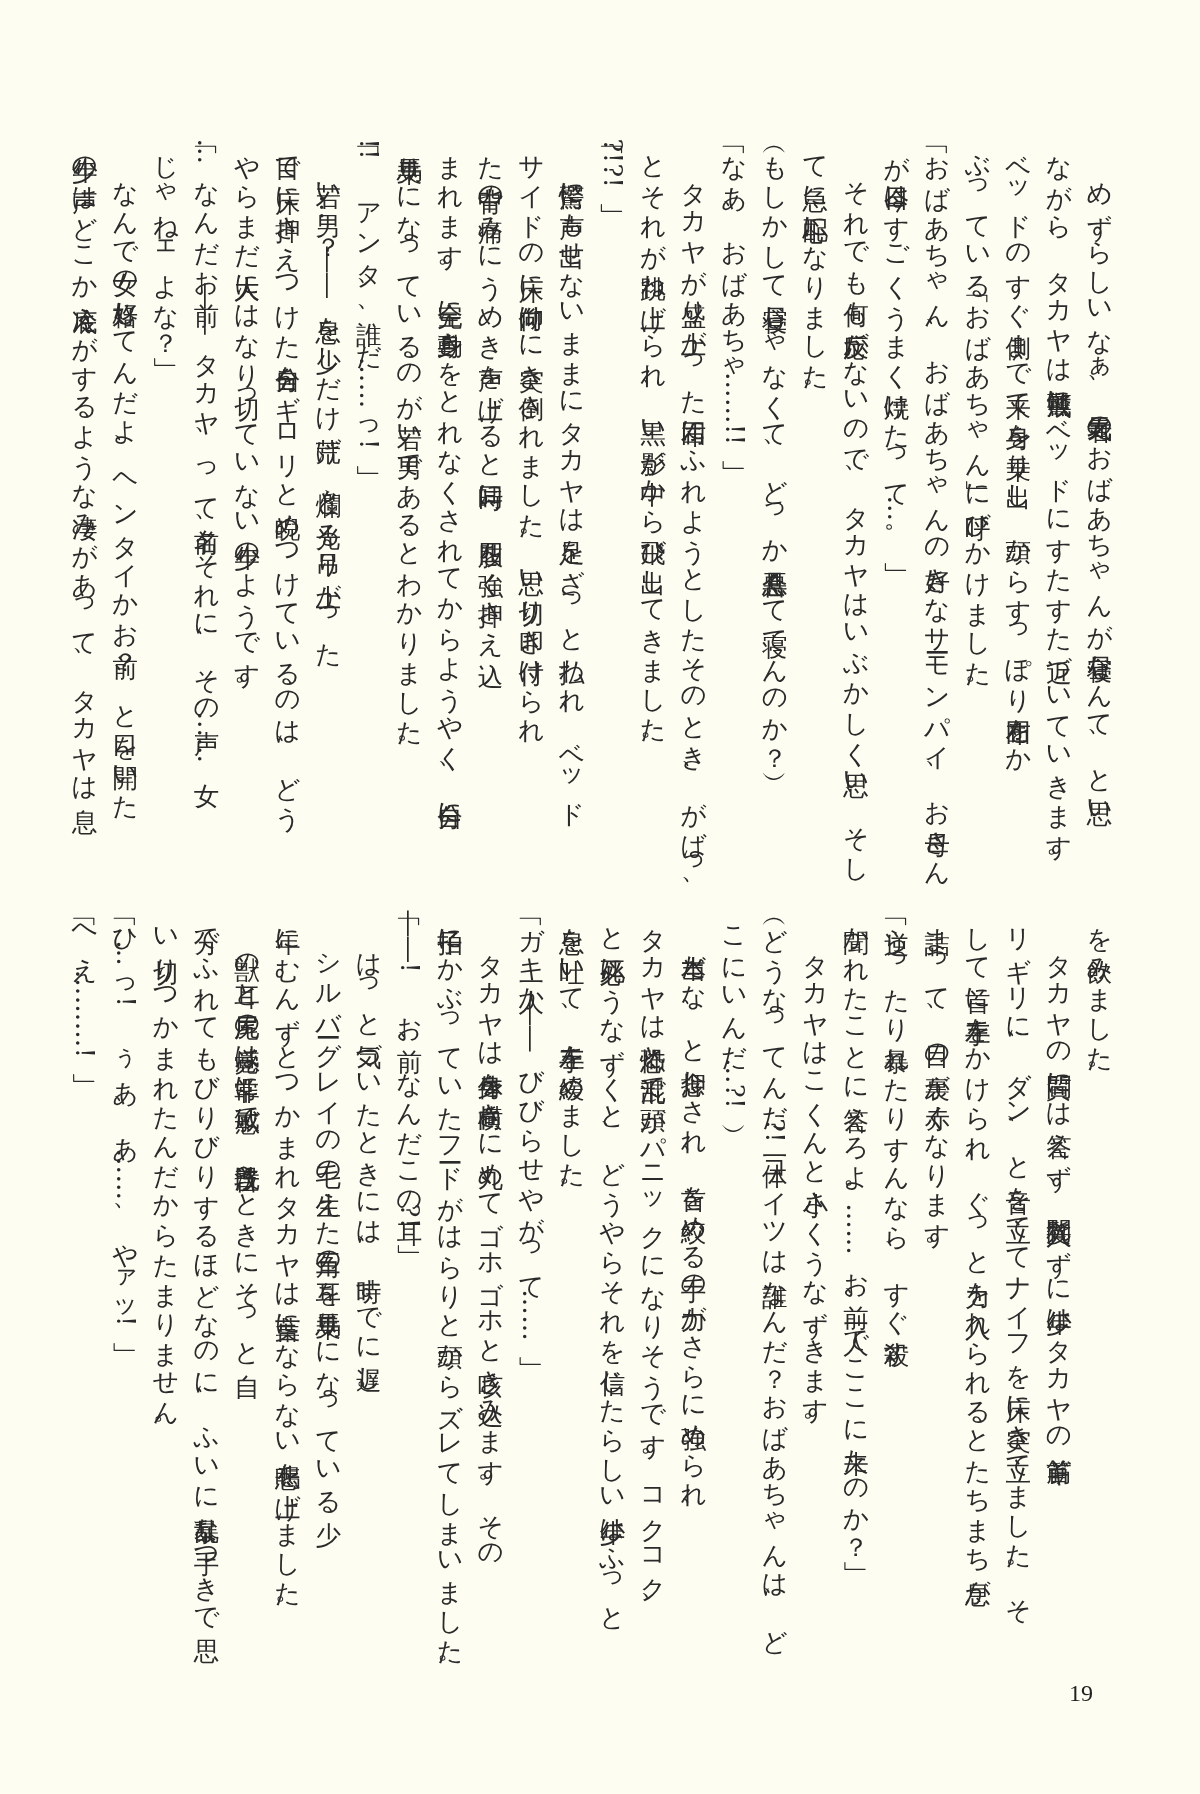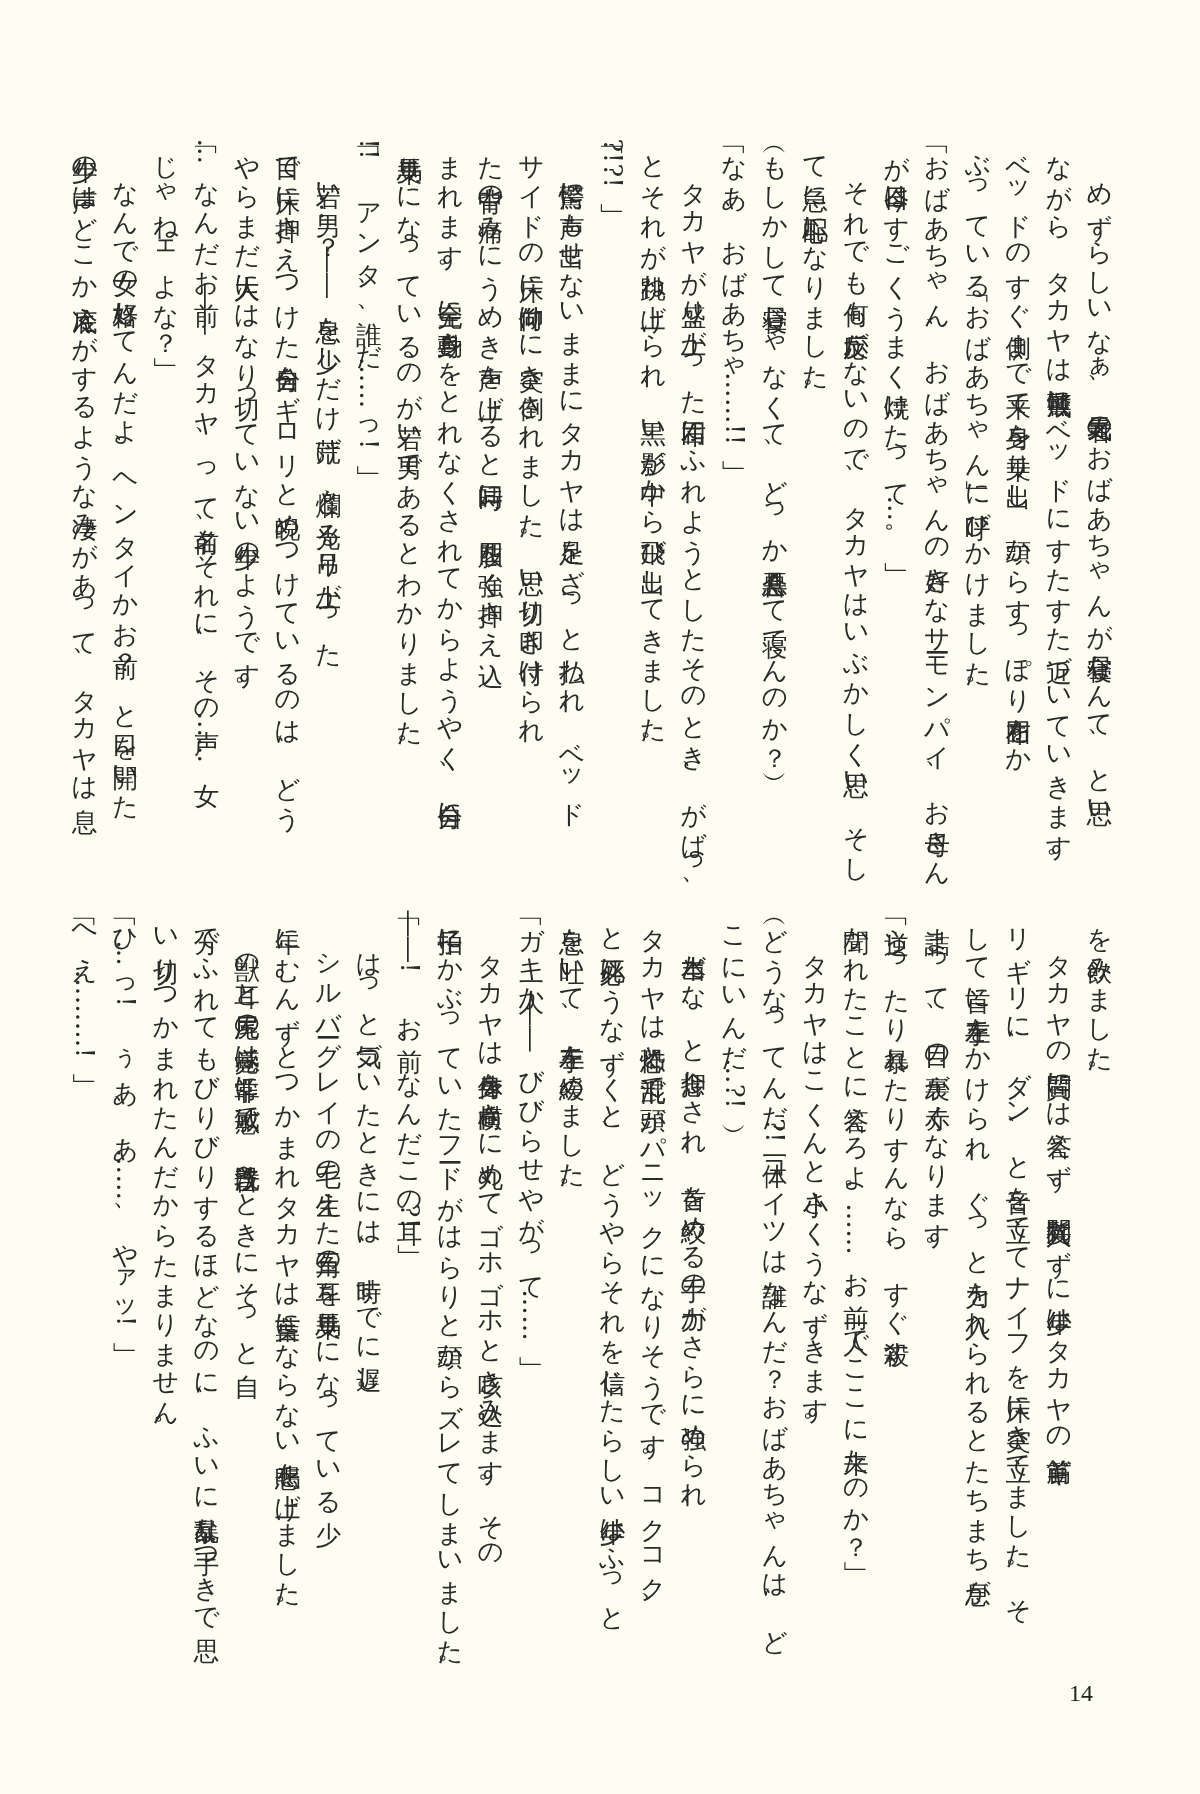--- a/index.html
+++ b/index.html
@@ -87,13 +87,13 @@
   <span class="line">　はっと気づいたときには、時すでに遅し。</span>
   <span class="line">　シルバーグレイの毛の生えた三角の耳を馬乗りになっている少</span>
   <span class="line">年にむんずとつかまれタカヤは言葉にならない悲鳴を上げました。</span>
   <span class="line">　獣の耳と尻尾の感覚は非常に敏感で、普段洗うときにそっと自</span>
   <span class="line">分でふれてもびりびりするほどなのに、ふいに乱暴な手つきで思</span>
   <span class="line">い切りつかまれたんだからたまりません。</span>
   <span class="line">「ひ…っ!　ぅあ、あ……、やァッ!」</span>
   <span class="line">「へえ………!」</span>
 </div>
 
-<div class="page-number">14</div>
+<div class="page-number">19</div>
 
 </body></html>

